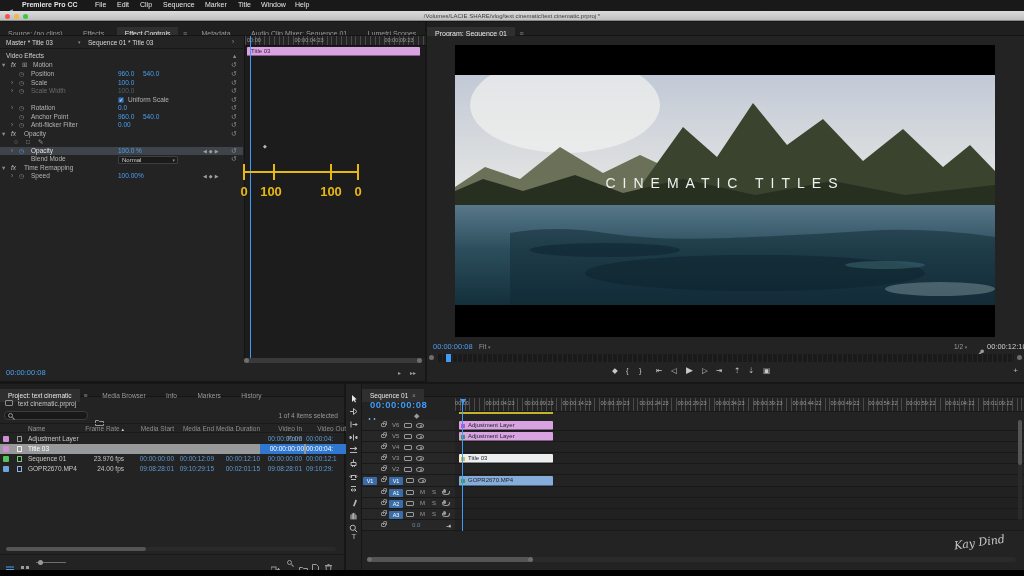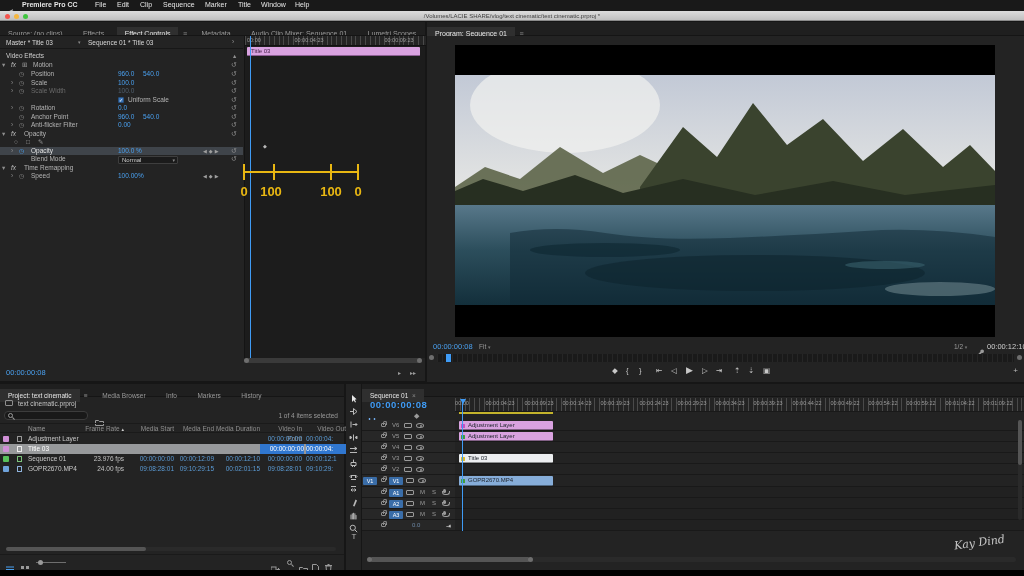--- a/index.html
+++ b/index.html
@@ -263,20 +263,21 @@
           <path d="M0,112 L30,92 65,104 105,72 148,98 185,80 215,94 245,72 245,132 0,132Z" fill="#5d6549" opacity=".9"></path>
           <path d="M185,112 L228,52 262,82 298,28 332,70 368,44 408,86 448,54 488,92 515,70 540,96 540,132 185,132Z" fill="#3a432e"></path>
           <path d="M0,116 L28,104 68,116 120,100 168,118 228,104 300,120 378,106 450,120 540,110 540,134 0,134Z" fill="#272f21"></path>
           <rect y="130" width="540" height="100" fill="url(#water)"></rect>
           <path d="M55,158 q45,-8 95,0 t125,5 t135,-7 t130,6 v72 h-485Z" fill="#0f2833" opacity=".5"></path>
           <ellipse cx="300" cy="198" rx="170" ry="18" fill="#0c222c" opacity=".55"></ellipse>
           <ellipse cx="150" cy="175" rx="75" ry="7" fill="#0e2630" opacity=".6"></ellipse>
           <ellipse cx="485" cy="214" rx="55" ry="7" fill="#a8c0c2" opacity=".35"></ellipse>
           <ellipse cx="430" cy="190" rx="40" ry="4" fill="#39616d" opacity=".6"></ellipse>
         </svg>
+        <div class="a" style="left:0;top:100px;width:100%;text-align:center;color:#f0f1ef;font-size:14px;letter-spacing:7px;font-weight:400">CINEMATIC TITLES</div>
       </div>
     </div>
 
     <span class="a f75 b" style="left:6px;top:306px">00:00:00:08</span>
     <span class="a f65 g" style="left:52px;top:307px"><span>Fit</span> <span style="font-size:5px;color:#777">▾</span></span>
     <span class="a f65 g" style="left:527px;top:307px"><span>1/2</span> <span style="font-size:5px;color:#777">▾</span></span>
     <span class="a" style="left:549px;top:306px">
       <svg width="8" height="8" viewBox="0 0 9 9">
           <path d="M1.5,7.8 L5,4.2 a2,2 0 1 1 1.4,1.4 L3,9 Z" fill="#9a9a9a"></path>
         </svg>

